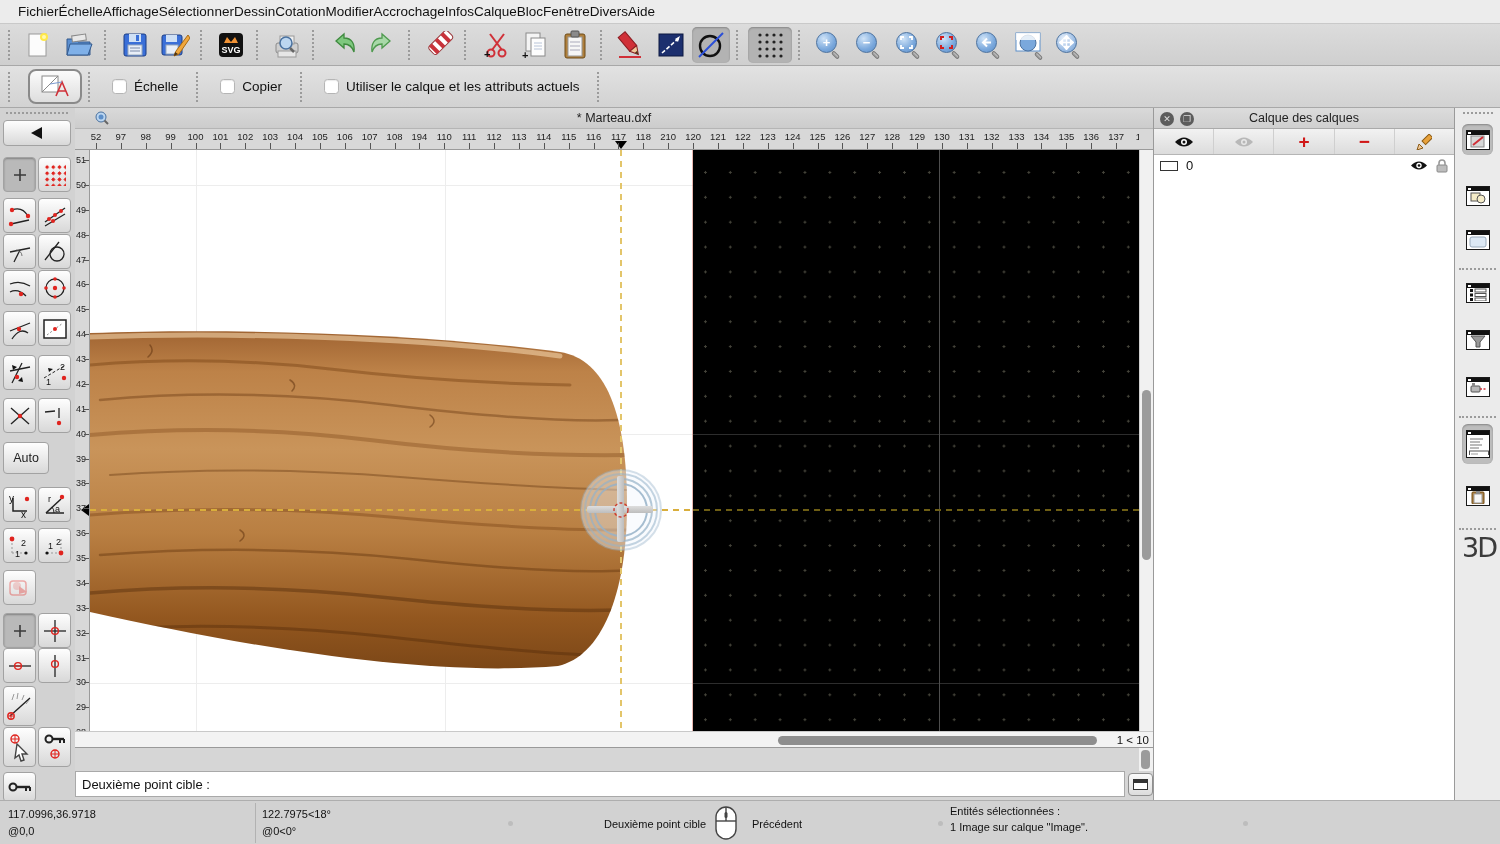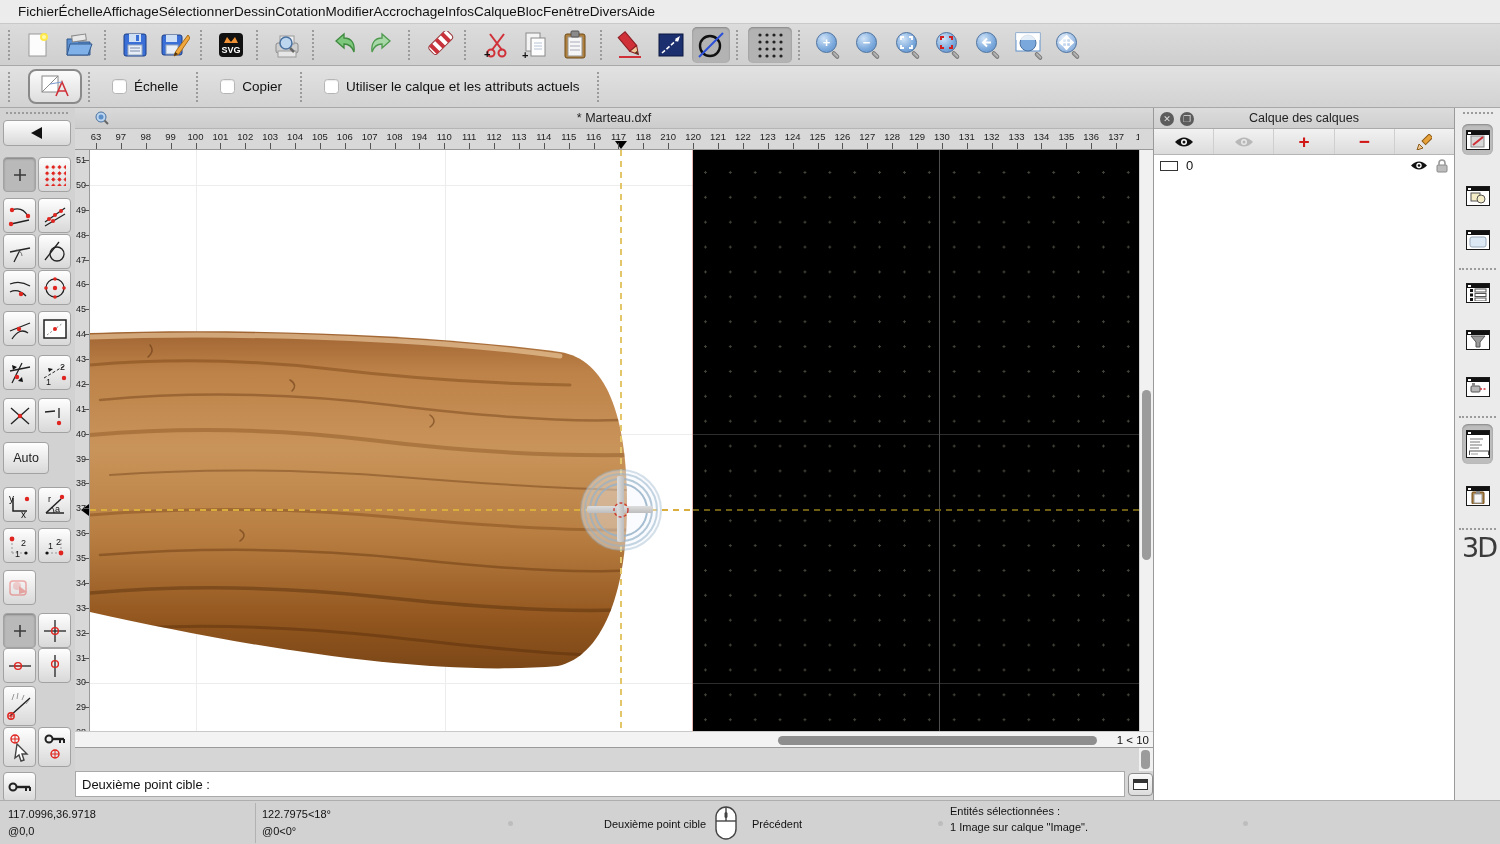--- a/index.html
+++ b/index.html
@@ -689,21 +689,21 @@
       <circle cx="6" cy="6" r="5" fill="#bcd6f0" stroke="#4a719f"></circle>
       <circle cx="6" cy="6" r="2.5" fill="#5d8fc9"></circle>
       <line x1="9.5" y1="9.5" x2="13" y2="13" stroke="#666" stroke-width="2"></line>
     </svg>
     <div id="doc-title">* Marteau.dxf</div>
   </div>
 
   <div id="hruler-corner"></div>
   <div id="hruler">
     <div id="hmarker"></div>
-  <div class="rl" style="left: 6px;">63</div>
+  <div class="rl" style="left: 6px;">52</div>
       <div class="rt" style="left: 6px;"></div>
       <div class="rl" style="left: 30.88px;">97</div>
       <div class="rt" style="left: 30.88px;"></div>
       <div class="rl" style="left: 55.76px;">98</div>
       <div class="rt" style="left: 55.76px;"></div>
       <div class="rl" style="left: 80.64px;">99</div>
       <div class="rt" style="left: 80.64px;"></div>
       <div class="rl" style="left: 105.52px;">100</div>
       <div class="rt" style="left: 105.52px;"></div>
       <div class="rl" style="left: 130.4px;">101</div>

